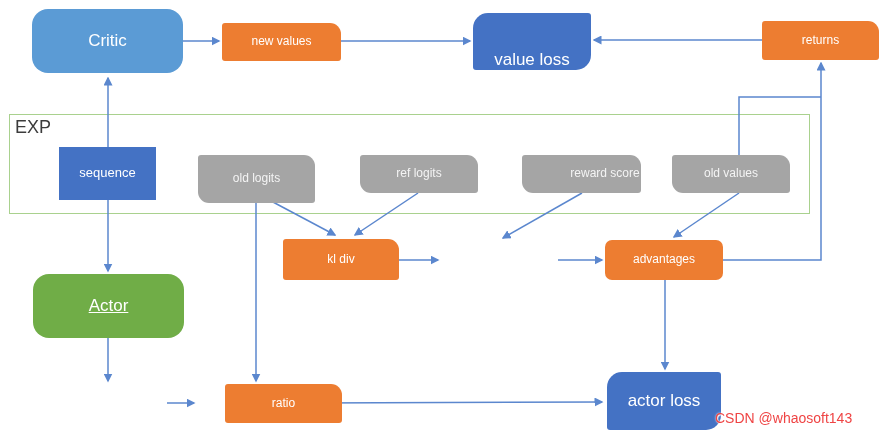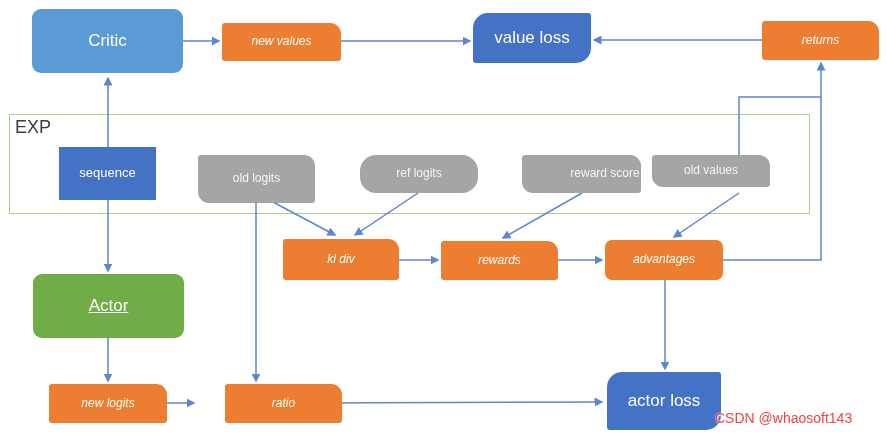--- a/index.html
+++ b/index.html
@@ -12,26 +12,26 @@
     border:1.5px solid #A9D18E;background:#fff;box-sizing:border-box;
   }
   .exp-label{
     position:absolute;left:5px;top:2px;font-size:18px;color:#3c3c3c;
   }
   .connectors{position:absolute;left:0;top:0;z-index:2;}
   .node{
     position:absolute;z-index:3;display:flex;align-items:center;justify-content:center;
     color:#ffffff;box-sizing:border-box;text-align:center;line-height:1.1;
   }
-  .big{font-size:17px;border-radius:9px;}
+  .big{font-size:17px;border-radius:16px;}
   .critic{background:#5B9BD5;}
   .actor{background:#70AD47;text-decoration:underline;}
   .loss{background:#4472C4;font-size:17px;border-radius:15px 3px 15px 3px;}
   .seq{background:#4472C4;font-size:13px;border-radius:0;}
-  .orange{background:#ED7D31;font-size:12px;border-radius:3px 11px 3px 3px;font-style:italic;}
+  .orange{background:#ED7D31;font-size:12px;border-radius:3px 11px 3px 3px;}
   .gray{background:#A5A5A5;font-size:12px;border-radius:3px 11px 3px 11px;color:#f4f4f4;}
   .watermark{
     position:absolute;left:715px;top:410px;z-index:5;font-size:14px;color:#ef4444;
     text-shadow:0 0 2px #ffffff,1px 1px 1px #ffffff;white-space:nowrap;
   }
 </style>
 </head>
 <body>
 
 <div class="canvas">
@@ -69,67 +69,61 @@
   </svg>
 
   <div class="node big critic" style="left:32px;top:9px;width:151px;height:64px;">
       <span>Critic</span>
     </div>
 
   <div class="node orange" style="left:222px;top:23px;width:119px;height:38px;">
       <span>new values</span>
     </div>
 
-  <div class="node loss" style="left:473px;top:13px;width:118px;height:50px;">
+  <div class="node loss" style="left:473px;top:13px;width:118px;height:57px;align-items:flex-end;">
       <span>value loss</span>
     </div>
 
   <div class="node orange" style="left:762px;top:21px;width:117px;height:39px;">
       <span>returns</span>
     </div>
 
   <div class="node seq" style="left:59px;top:147px;width:97px;height:53px;">
       <span>sequence</span>
     </div>
 
   <div class="node gray" style="left:198px;top:155px;width:117px;height:48px;">
       <span>old logits</span>
     </div>
 
-  <div class="node gray" style="left:360px;top:155px;width:118px;height:38px;border-radius:16px;">
+  <div class="node gray" style="left:360px;top:155px;width:118px;height:38px;">
       <span>ref logits</span>
     </div>
 
   <div class="node gray" style="left:522px;top:155px;width:119px;height:38px;padding-left:47px;">
       <span>reward score</span>
     </div>
 
-  <div class="node gray" style="left:652px;top:155px;width:118px;height:32px;">
+  <div class="node gray" style="left:672px;top:155px;width:118px;height:38px;">
       <span>old values</span>
     </div>
 
   <div class="node orange" style="left:283px;top:239px;width:116px;height:41px;">
       <span>kl div</span>
     </div>
 
-  <div class="node orange" style="left:441px;top:241px;width:117px;height:39px;">
-      <span>rewards</span>
-    </div>
 
   <div class="node orange" style="left:605px;top:240px;width:118px;height:40px;border-radius:7px;">
       <span>advantages</span>
     </div>
 
   <div class="node big actor" style="left:33px;top:274px;width:151px;height:64px;">
       <span>Actor</span>
     </div>
 
-  <div class="node orange" style="left:49px;top:384px;width:118px;height:39px;">
-      <span>new logits</span>
-    </div>
 
   <div class="node orange" style="left:197px;top:384px;width:117px;height:39px;margin-left:28px;">
       <span>ratio</span>
     </div>
 
   <div class="node loss" style="left:607px;top:372px;width:114px;height:58px;">
       <span>actor loss</span>
     </div>
 
   <span class="watermark">CSDN @whaosoft143</span>

